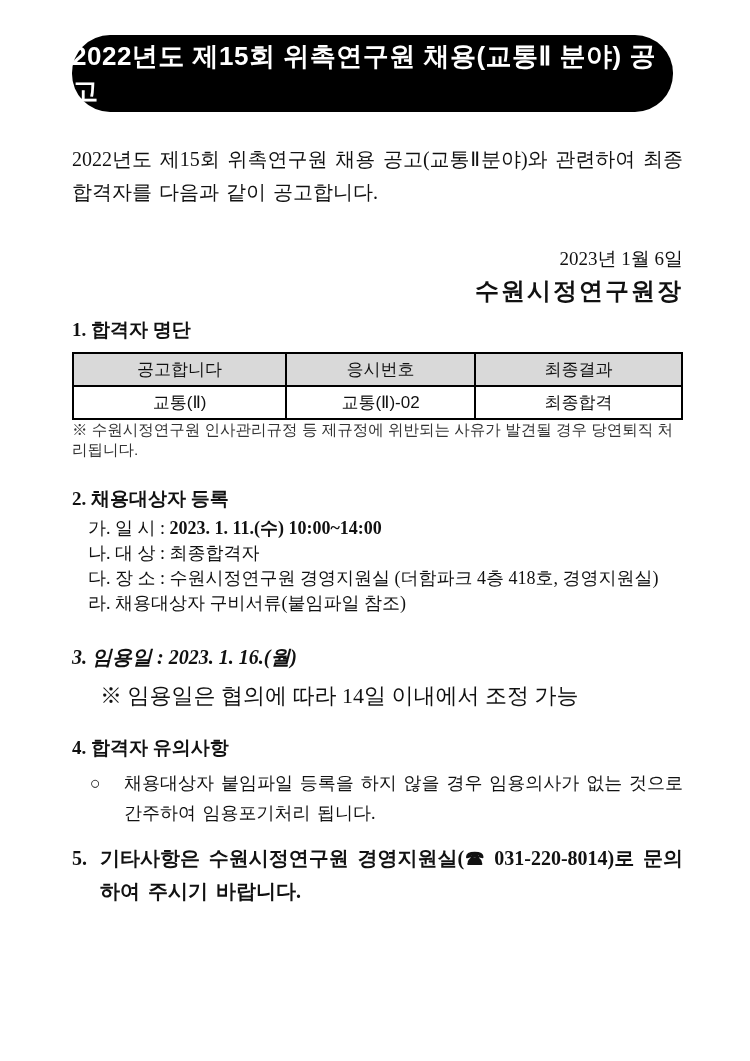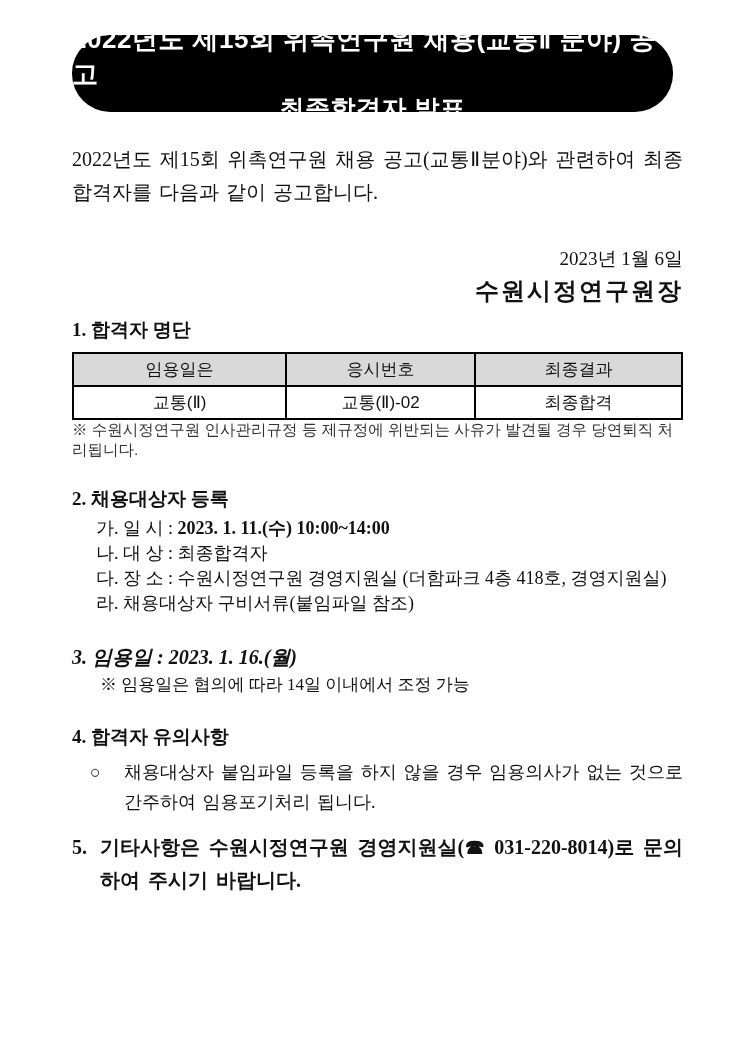--- a/index.html
+++ b/index.html
@@ -96,33 +96,33 @@
     font-family: "Liberation Sans", sans-serif;
     font-size: 15.5px;
     line-height: 20px;
     color: #333333;
   }
 
   
   .s2 { margin-top: 27px; }
   .s2-items {
     margin-top: 6px;
-    margin-left: 24px;
+    margin-left: 16px;
     font-size: 18px;
   }
   .s2-item { line-height: 25px; }
   .bold { font-weight: bold; }
 
   
   .s3 { margin-top: 30px; }
   .s3-heading { font-size: 20px; font-style: italic; }
   .s3-note {
-    margin-top: 5px;
+    margin-top: 16px;
     margin-left: 28px;
-    font-size: 17px;
+    font-size: 22px;
     line-height: 22px;
   }
 
   
   .s4 { margin-top: 29px; }
   .s4-item {
     display: flex;
     margin-top: 9px;
     margin-left: 18px;
     font-size: 18px;
@@ -142,39 +142,38 @@
   .s5-num { flex: none; width: 28px; }
   .s5-text { flex: 1; text-align: justify; word-spacing: 3px; }
 </style>
 </head>
 <body>
 
 <div class="page">
 
   <div class="banner">
     <div class="banner-line1">2022년도 제15회 위촉연구원 채용(교통Ⅱ 분야) 공고</div>
-    <div class="banner-line2">최종합격자 발표</div>
   </div>
 
   <div class="intro">2022년도 제15회 위촉연구원 채용 공고(교통Ⅱ분야)와 관련하여 최종합격자를 다음과 같이 공고합니다.</div>
 
   <div class="date-line">2023년 1월 6일</div>
   <div class="signer">수원시정연구원장</div>
 
   <div class="sec-heading s1-heading">1. 합격자 명단</div>
 
   <table class="results">
     <colgroup>
       <col class="col1">
         <col class="col2">
         <col class="col3">
     </colgroup>
     <thead>
       <tr>
-        <th>임용일은</th>
+        <th>공고합니다</th>
         <th>응시번호</th>
         <th>최종결과</th>
       </tr>
     </thead>
     <tbody>
       <tr>
         <td>교통(Ⅱ)</td>
         <td>교통(Ⅱ)-02</td>
         <td>최종합격</td>
       </tr>

